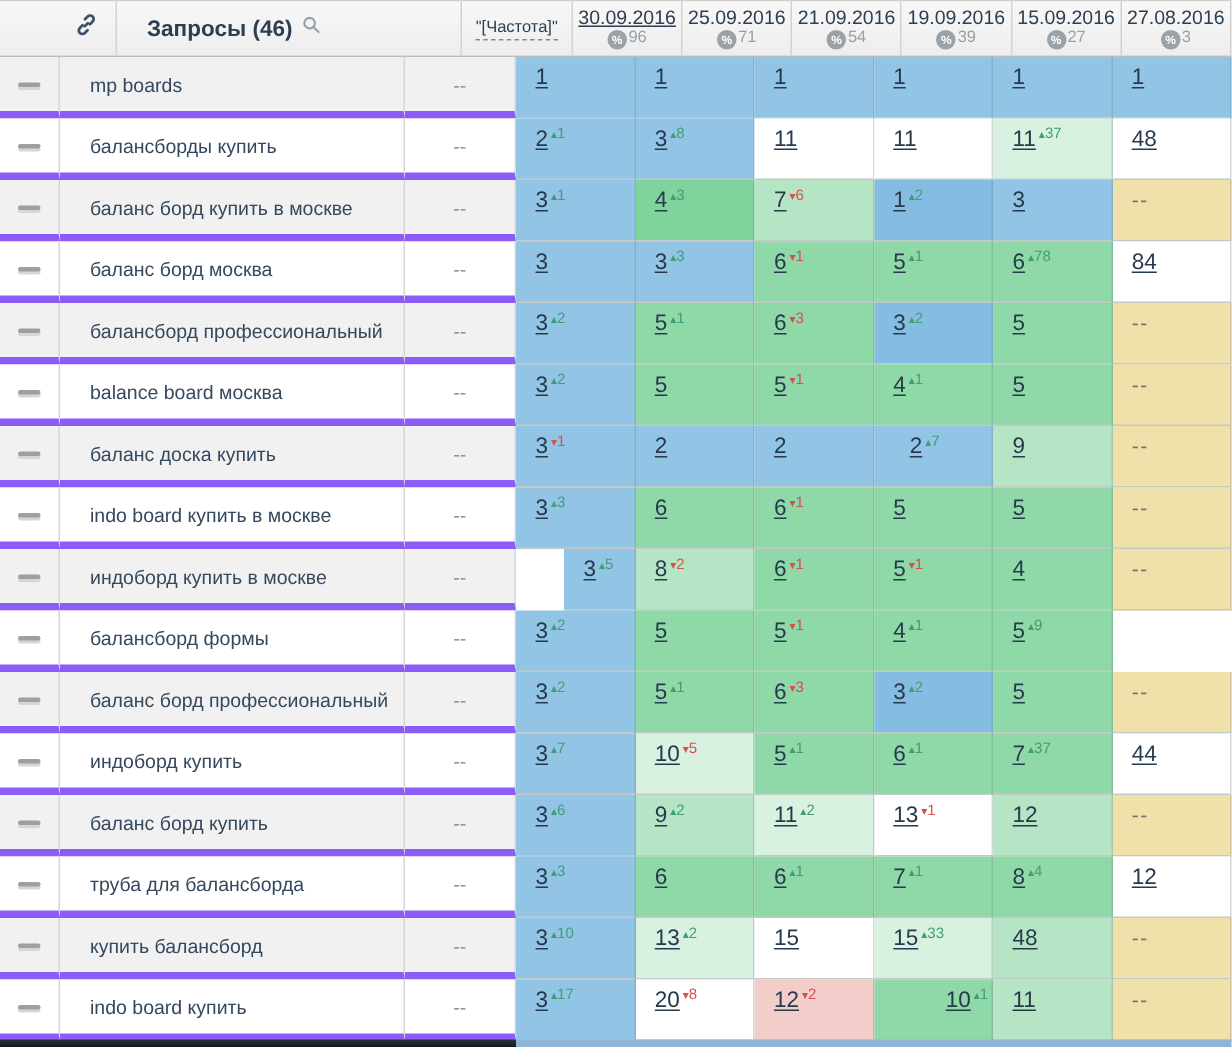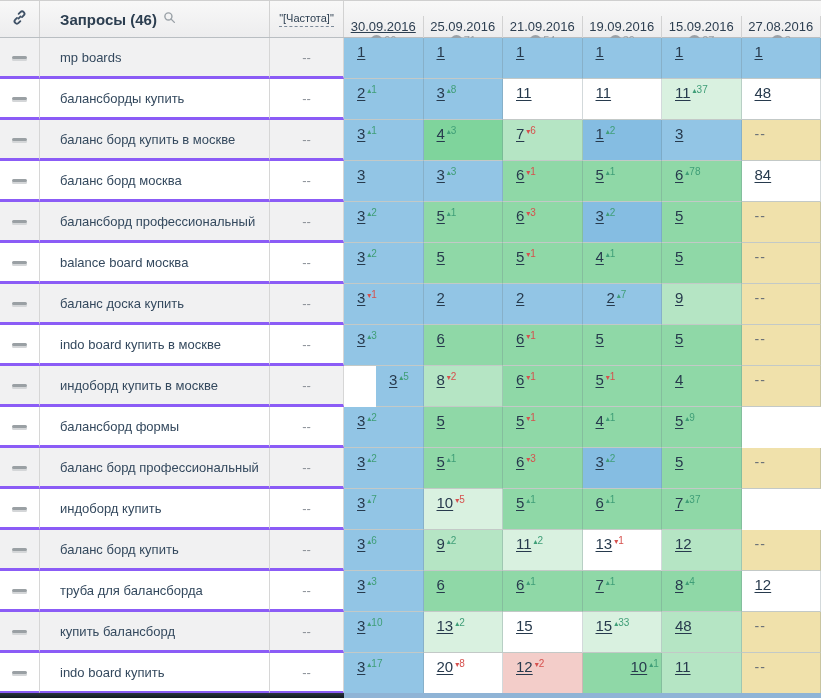--- a/index.html
+++ b/index.html
@@ -3,38 +3,38 @@
 <meta charset="utf-8">
 <style>
   * { margin:0; padding:0; box-sizing:border-box; }
   html,body { width:821px; height:698px; }
   body { font-family:"Liberation Sans", sans-serif; background:#fff; color:#2c3e50; overflow:hidden; }
   .app { width:821px; height:698px; position:relative; border-top:1px solid #cfcfcf; }
 
   .grid-row { display:grid; grid-template-columns:40px 230px 74px repeat(6,1fr); }
 
   
-  .hdr { height:37px; background:linear-gradient(#f8f8f8,#ededee); border-bottom:1px solid #b9bec2; }
+  .hdr { height:37px; background:linear-gradient(#f8f8f8,#ededee); border-bottom:1px solid #b9bec2;padding-left:38px; }
   .hdr-cell { display:flex; align-items:center; border-right:1px solid #d2d2d2; height:100%; overflow:hidden; }
   .hdr-cell.icon-col { justify-content:center; }
   .hdr-cell.query-col { padding-left:20px; gap:6px; }
   .query-title { font-size:15px; font-weight:bold; color:#2c3e50; }
   .hdr-cell.freq-col { justify-content:center; }
   .freq-label { font-size:11px; color:#2c3e50; border-bottom:1px dashed #7c8a99; padding-bottom:2px; cursor:help; }
-  .date-col { flex-direction:column; justify-content:center; gap:1px;margin-top:15px; }
+  .date-col { flex-direction:column; justify-content:center; gap:1px; }
   .date-label { font-size:13px; color:#2c3e50; line-height:14px; }
   .date-label.selected { text-decoration:underline; }
   .vis-wrap { display:flex; align-items:flex-start; gap:1px; }
   .pct-badge { width:13px; height:13px; border-radius:50%; background:#9aa1a7; color:#fff; font-size:8px; font-weight:bold;
                display:flex; align-items:center; justify-content:center; }
   .vis-num { font-size:11px; color:#98a0a6; line-height:11px; }
 
   
   .row { height:41px; }
-  .lcell { display:flex; align-items:center; border-right:1px solid #d6d6d6; border-bottom:3px solid #8b5cf6; height:100%; background:#fff; }
+  .lcell { display:flex; align-items:center; border-right:1px solid #d6d6d6; border-bottom:5px solid #8b5cf6; height:100%; background:#fff; }
   .row.odd .lcell { background:#f1f1f2; }
   .lcell.handle-col { justify-content:center; }
   .drag-handle { width:15px; height:3px; border-radius:2px; background:#9aa0a4; box-shadow:0 2px 0 #d4d6d8; cursor:grab; }
   .lcell.kw-col { padding-left:20px; }
   .kw { font-size:13px; color:#34495e; cursor:pointer; }
   .lcell.fr-col { justify-content:center; color:#8a9097; font-size:13px; }
 
   .vcell { position:relative; border-right:1px solid rgba(110,130,135,.30); border-bottom:1px solid #c3c9c7; height:100%;
            padding:5px 0 0 13px; }
   .pos { font-size:15px; color:#273a4d; text-decoration:underline; text-underline-offset:2px; cursor:pointer; }
@@ -332,20 +332,21 @@
       <span class="kw">индоборд купить</span>
     </div>
     <div class="lcell fr-col">
       <span>--</span>
     </div>
   <div class="vcell" style="background: rgb(146, 197, 229);"><span class="pos">3</span><span class="delta up"><span class="tri">▴</span><span>7</span></span></div>
         <div class="vcell" style="background: rgb(217, 241, 224);"><span class="pos">10</span><span class="delta down"><span class="tri">▾</span><span>5</span></span></div>
         <div class="vcell" style="background: rgb(143, 216, 167);"><span class="pos">5</span><span class="delta up"><span class="tri">▴</span><span>1</span></span></div>
         <div class="vcell" style="background: rgb(143, 216, 167);"><span class="pos">6</span><span class="delta up"><span class="tri">▴</span><span>1</span></span></div>
         <div class="vcell" style="background: rgb(143, 216, 167);"><span class="pos">7</span><span class="delta up"><span class="tri">▴</span><span>37</span></span></div>
+        <div class="vcell" style="background: rgb(255, 255, 255);"><span class="pos">44</span></div>
       </div>
 
   <div class="grid-row row odd">
     <div class="lcell handle-col">
       <span class="drag-handle"></span>
     </div>
     <div class="lcell kw-col">
       <span class="kw">баланс борд купить</span>
     </div>
     <div class="lcell fr-col">

